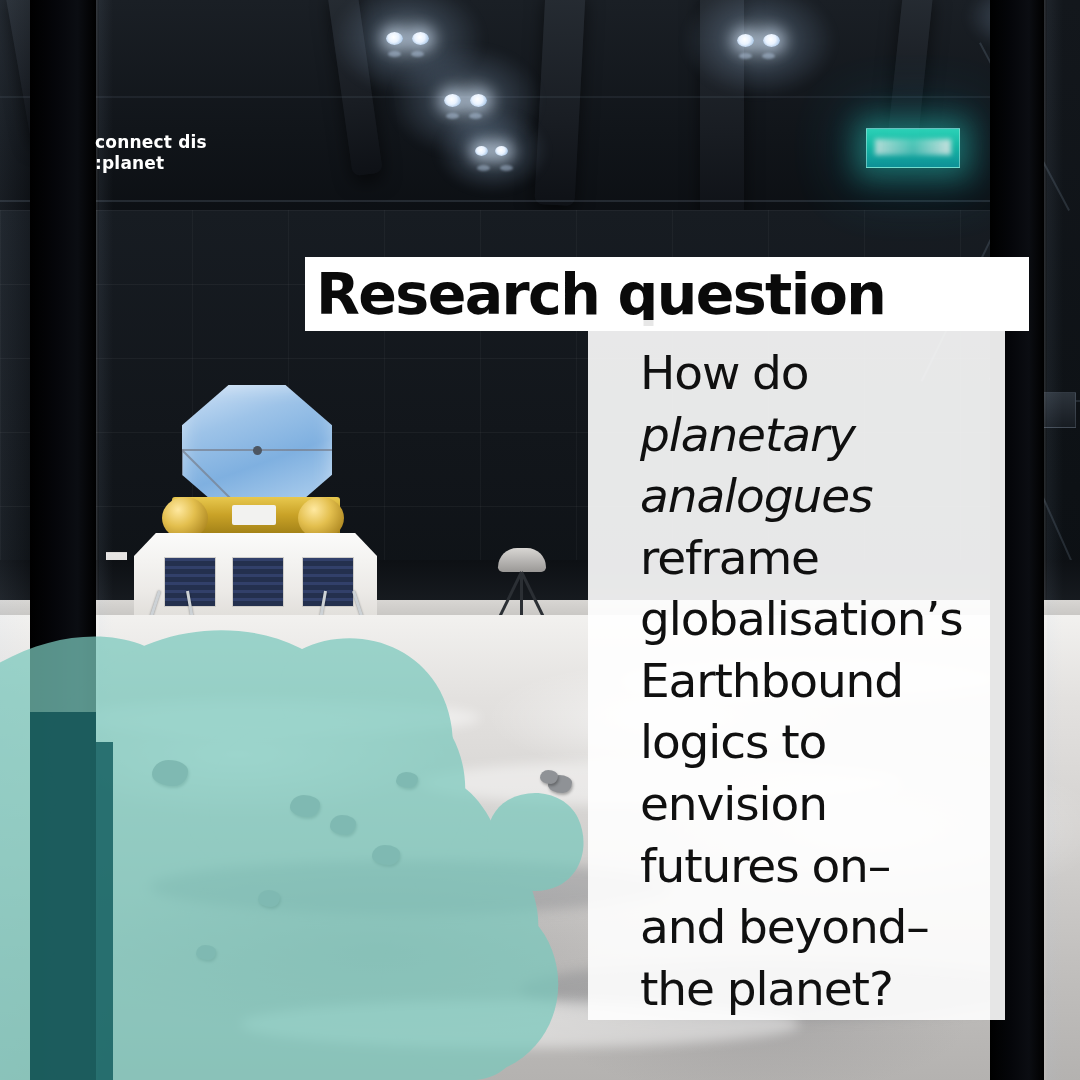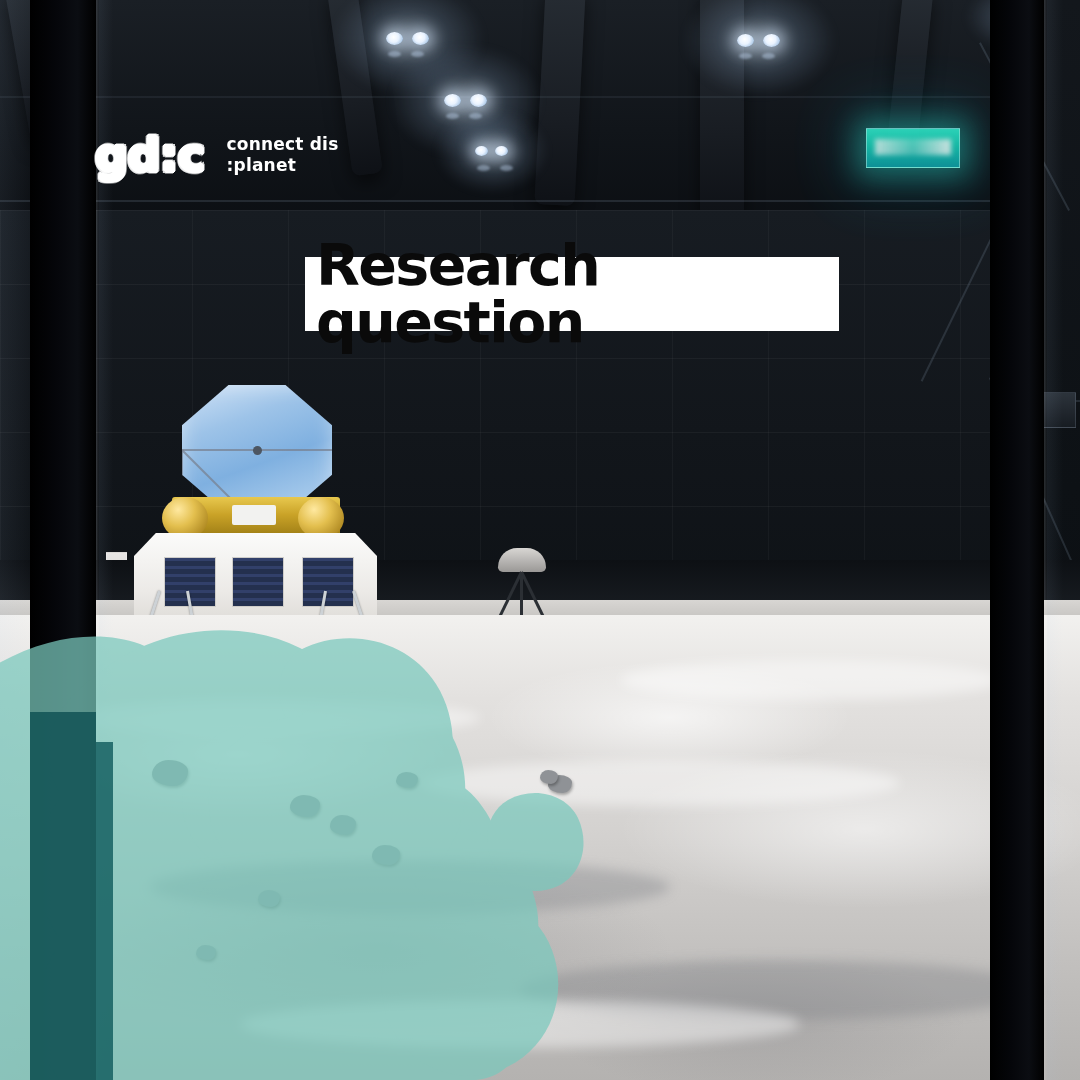--- a/index.html
+++ b/index.html
@@ -231,21 +231,21 @@
       3px 0 0 rgba(255,255,255,.5), -3px 0 0 rgba(255,255,255,.5),
       0 3px 0 rgba(255,255,255,.45), 0 -3px 0 rgba(255,255,255,.45);
   }
   .logo-word {
     color: #fff; font-size: 17px; font-weight: 700; line-height: 1.22; letter-spacing: .2px;
     font-family: "DejaVu Sans", sans-serif;
   }
 
   
   .title-banner {
-    position: absolute; left: 305px; top: 257px; width: 534px; height: 74px;
+    position: absolute; left: 305px; top: 257px; width: 724px; height: 74px;
     background: #ffffff; display: flex; align-items: center;
   }
   .title-banner h1 {
     margin: 0; padding: 0 0 0 11px;
     font-family: "DejaVu Sans", sans-serif;
     font-size: 57px; font-weight: 800; letter-spacing: -1.6px; color: #0a0a0a;
     line-height: 1;
   }
 
   
@@ -500,25 +500,29 @@
         <path fill="#0d4f52" d="
           M 30,712 L 96,712
           C 96,860 96,960 96,1080 L 30,1080 Z"></path>
         <path fill="#0e5a5c" d="
           M 96,742 L 113,742 L 113,1080 L 96,1080 Z"></path>
       </g>
     </svg>
   </div>
 
   <div class="logo">
-    <span class="logo-mark">gd:c</span>
     <span class="logo-word">
       <span>connect dis</span><br>
       <span>:planet</span>
     </span>
   </div>
 
   <div class="title-banner">
     <h1>Research question</h1>
   </div>
 
+  <div class="body-panel">
+    <div class="body-text">
+      <span>How do </span><em>planetary analogues</em><span> reframe globalisation’s Earthbound logics to envision futures on– and beyond– the planet?</span>
+    </div>
+  </div>
 
 </div>
 
 </body></html>

